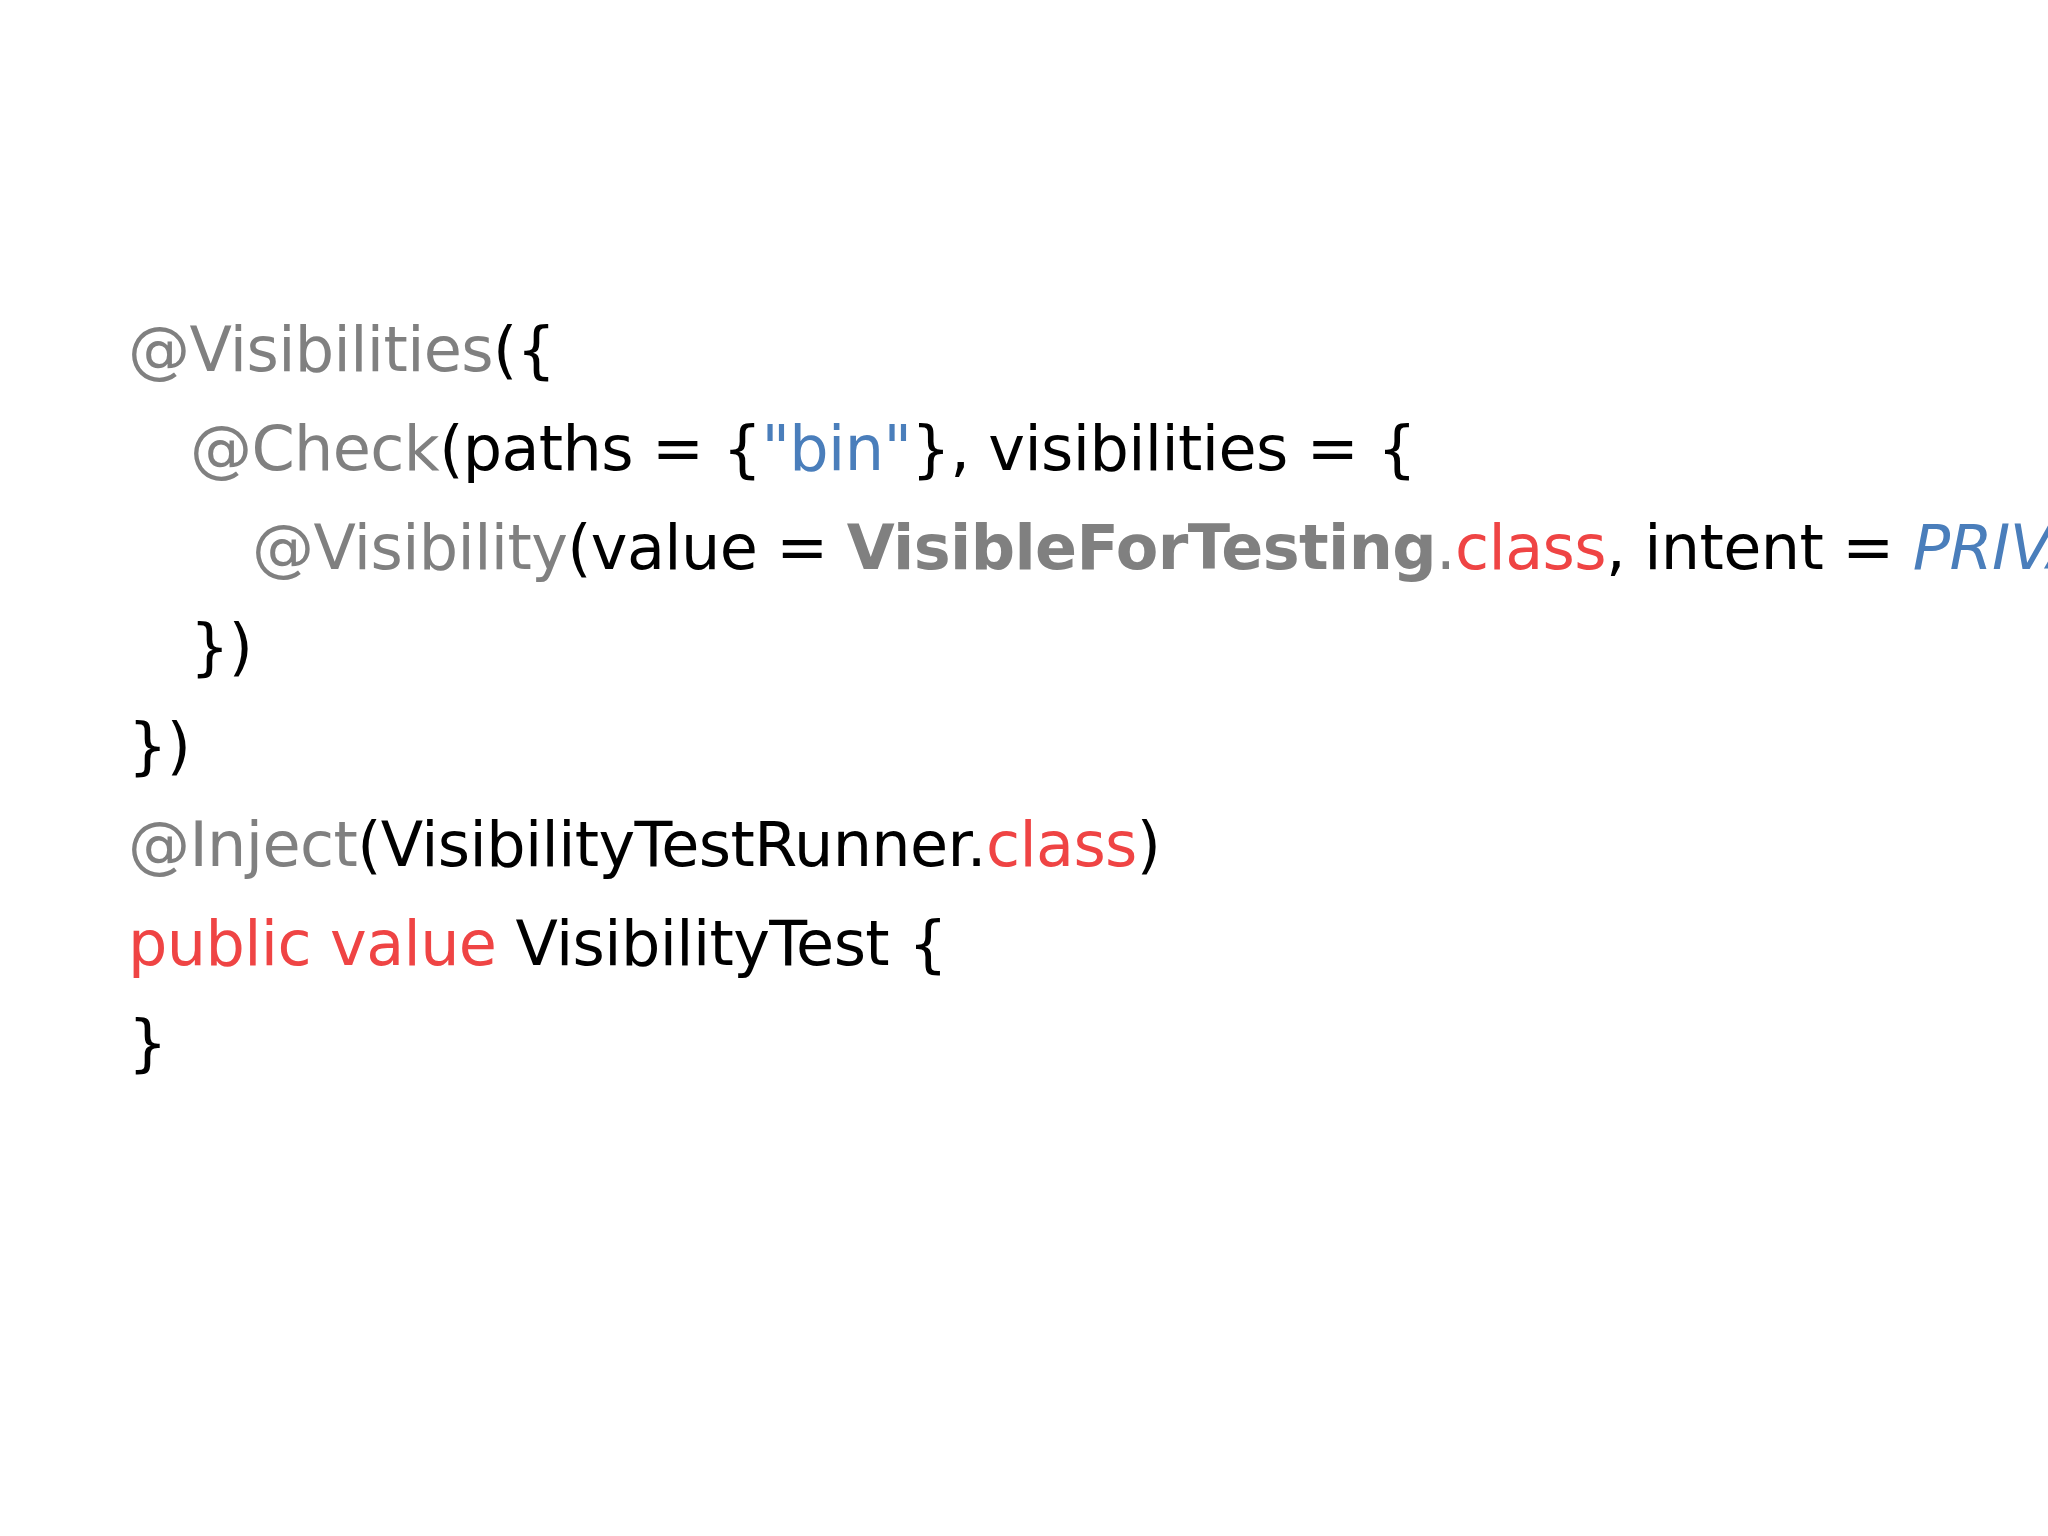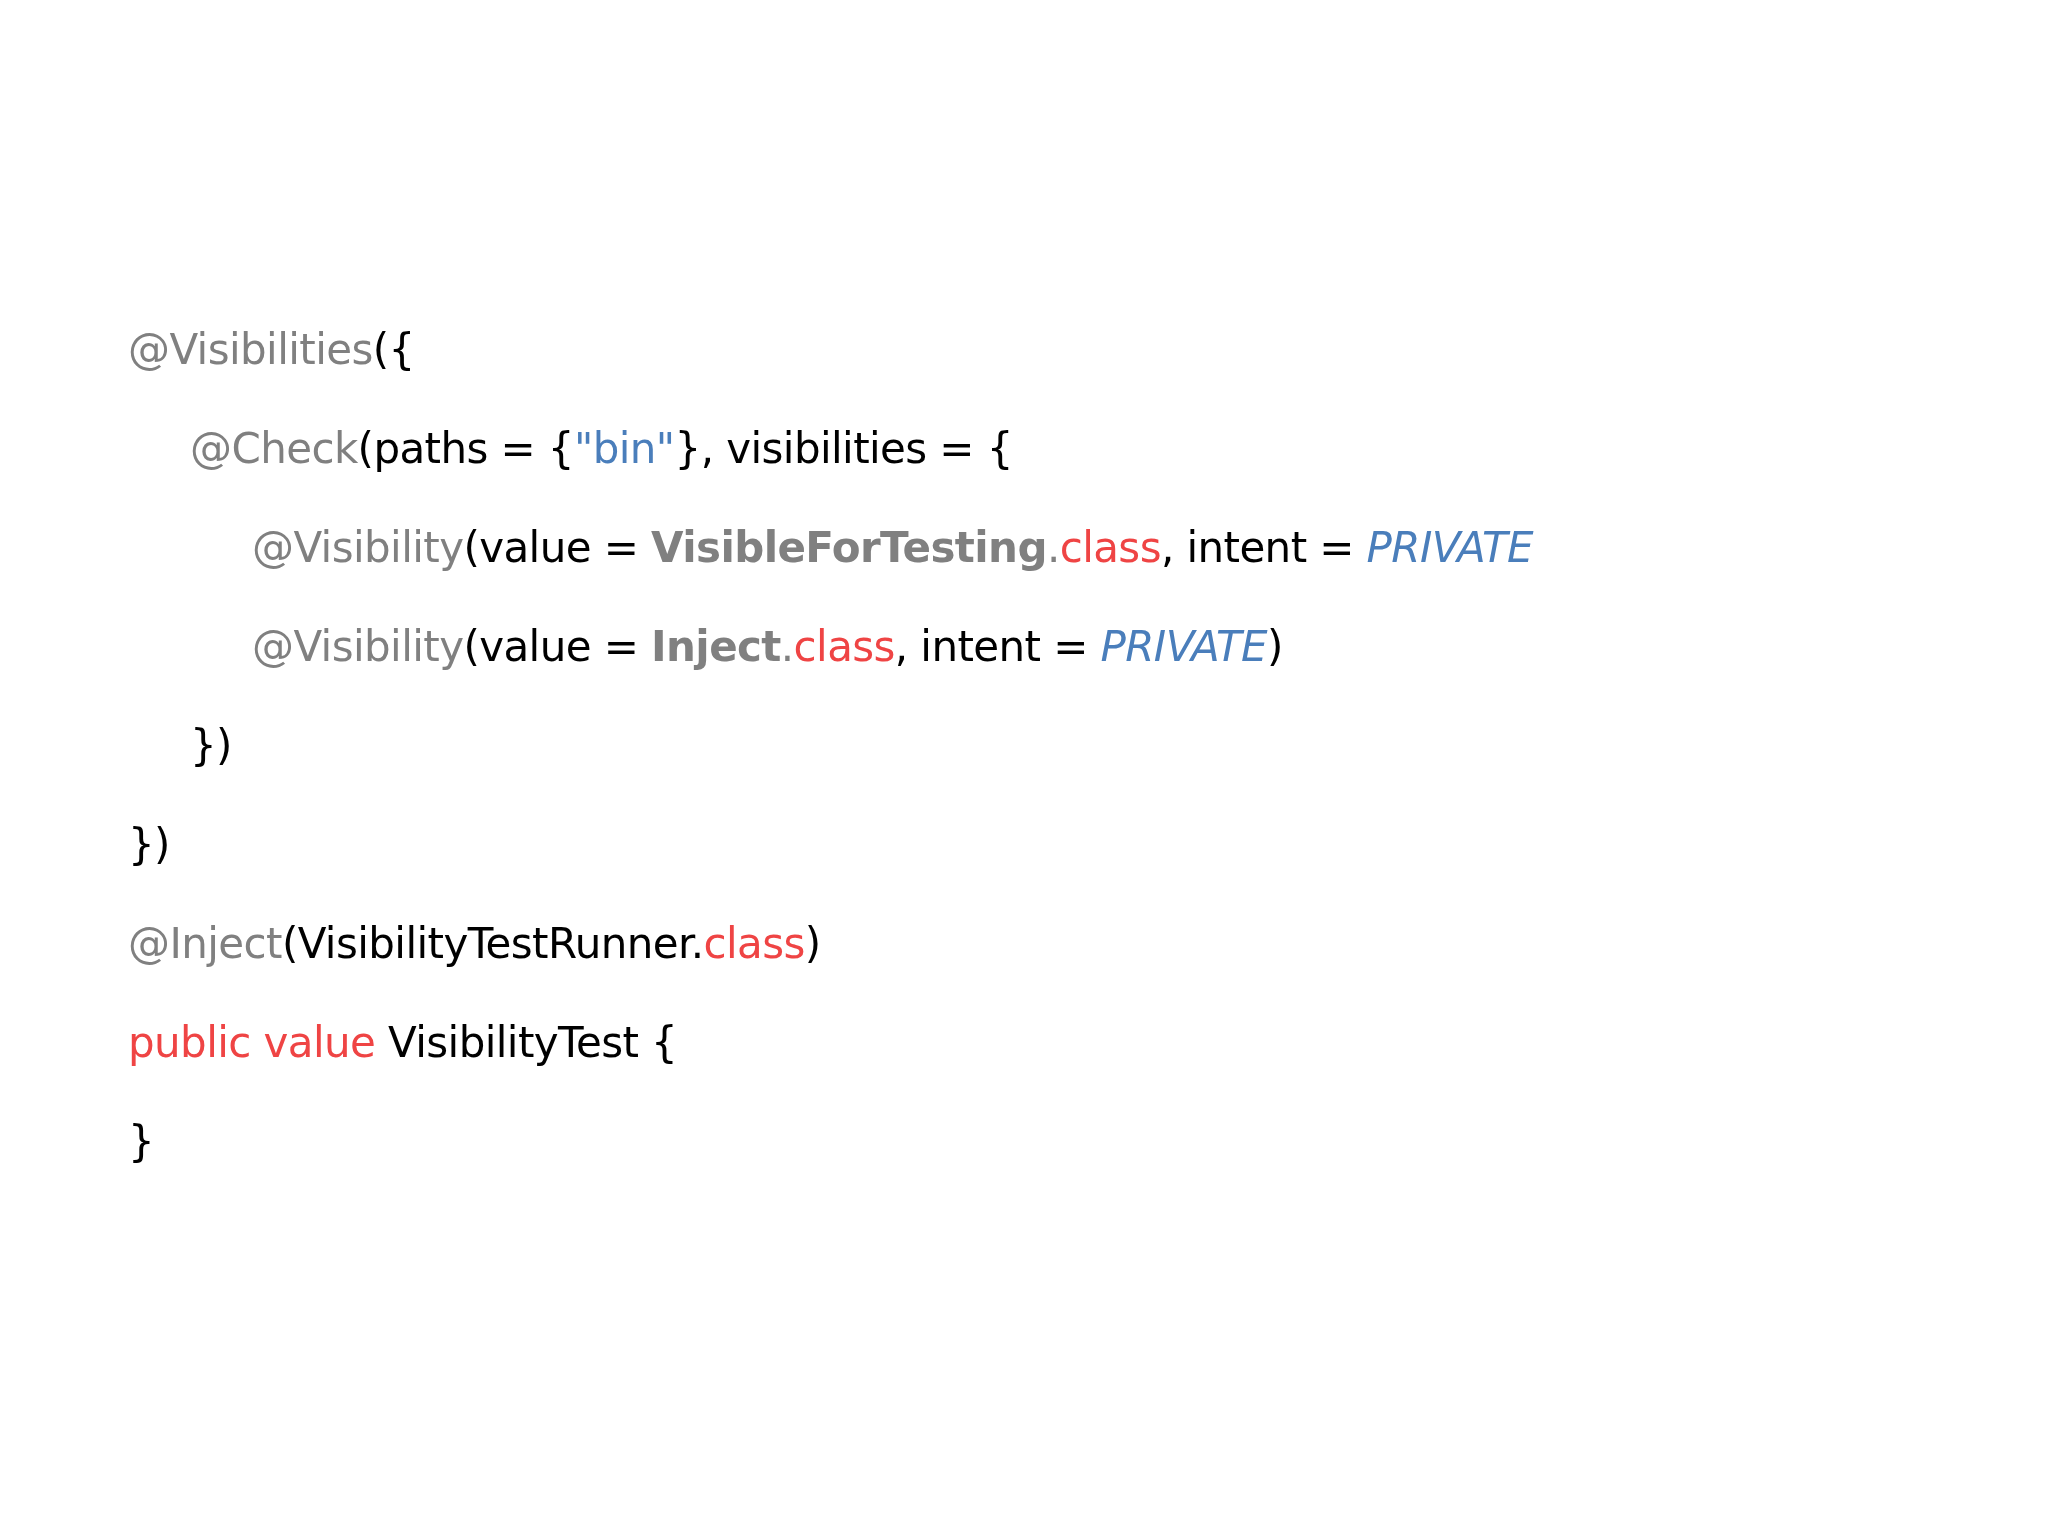--- a/index.html
+++ b/index.html
@@ -23,21 +23,21 @@
 
   #code-block {
     position: absolute;
     left: 128px;
     top: 300px;
     width: 1830px;
   }
 
   .code-line {
     font-family: "DejaVu Sans", sans-serif;
-    font-size: 42px;
+    font-size: 62px;
     line-height: 99px;
     white-space: pre;
     color: #000000;
     letter-spacing: -0.6px;
   }
 
   .indent-0 { padding-left: 0px; }
   .indent-1 { padding-left: 62px; }
   .indent-2 { padding-left: 124px; }
 
@@ -51,20 +51,19 @@
   .tok-dot        { color: #808080; }
 </style>
 </head>
 <body>
 
 <div id="slide">
   <div id="code-block">
       <div class="code-line indent-0"><span class="tok-annotation">@Visibilities</span><span class="tok-plain">({</span></div>
       <div class="code-line indent-1"><span class="tok-annotation">@Check</span><span class="tok-plain">(paths = {</span><span class="tok-string">"bin"</span><span class="tok-plain">}, visibilities = {</span></div>
       <div class="code-line indent-2"><span class="tok-annotation">@Visibility</span><span class="tok-plain">(value = </span><span class="tok-type">VisibleForTesting</span><span class="tok-dot">.</span><span class="tok-keyword">class</span><span class="tok-plain">, intent = </span><span class="tok-const">PRIVATE</span></div>
-      <div class="code-line indent-2"><span class="tok-annotation">@Visibility</span><span class="tok-plain">(value = </span><span class="tok-type">Inject</span><span class="tok-dot">.</span><span class="tok-keyword">class</span><span class="tok-plain">, intent = </span><span class="tok-const">PRIVATE</span><span class="tok-plain">)</span></div>
       <div class="code-line indent-1"><span class="tok-plain">})</span></div>
       <div class="code-line indent-0"><span class="tok-plain">})</span></div>
       <div class="code-line indent-0"><span class="tok-annotation">@Inject</span><span class="tok-plain">(VisibilityTestRunner.</span><span class="tok-keyword">class</span><span class="tok-plain">)</span></div>
       <div class="code-line indent-0"><span class="tok-keyword">public value</span><span class="tok-plain"> VisibilityTest {</span></div>
       <div class="code-line indent-0"><span class="tok-plain">}</span></div>
     </div>
 </div>
 
 </body></html>

